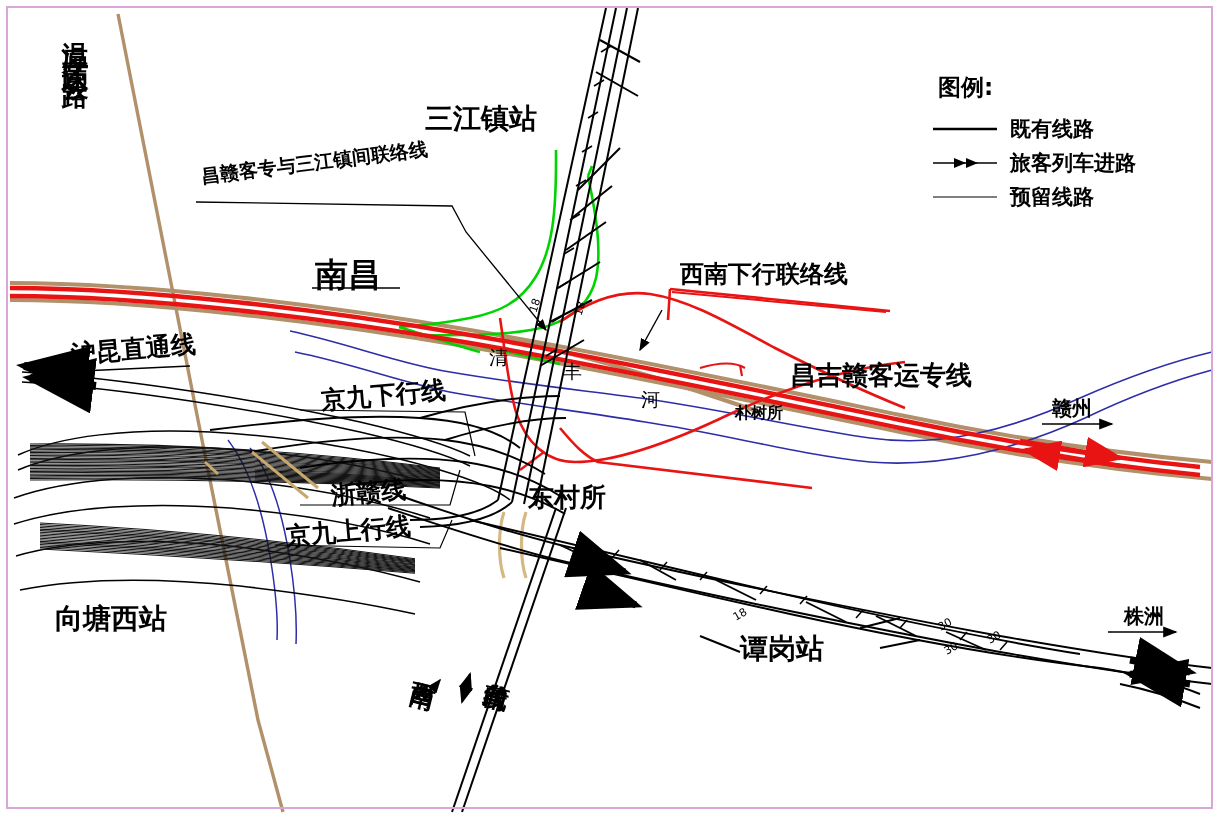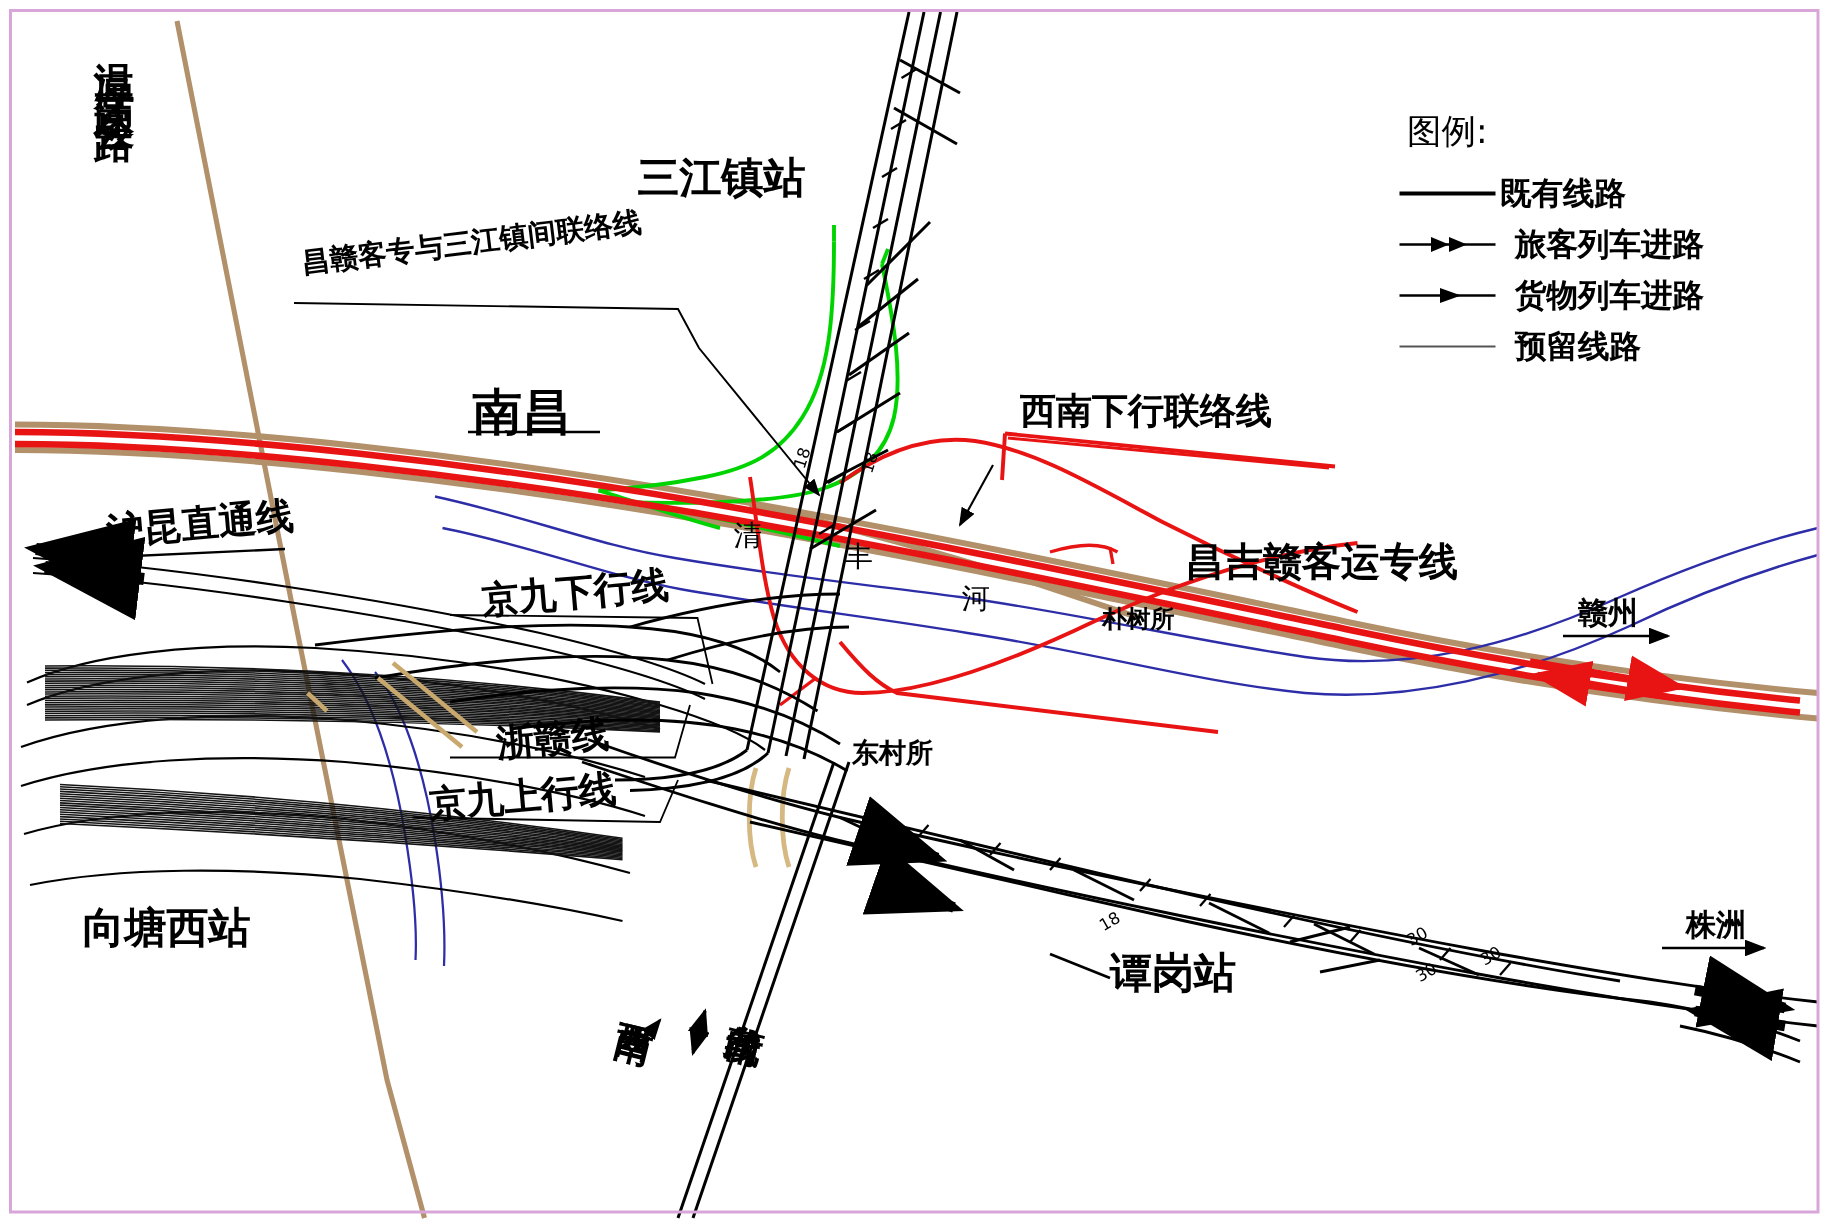--- a/index.html
+++ b/index.html
@@ -4,21 +4,21 @@
 <style>
   html,body{margin:0;padding:0;background:#fff;}
   #root{position:relative;width:1221px;height:817px;background:#ffffff;overflow:hidden;
         font-family:"DejaVu Sans","Liberation Sans",sans-serif;}
   #border{position:absolute;left:6px;top:6px;width:1207px;height:803px;
           border:2px solid #d9a6d9;box-sizing:border-box;pointer-events:none;}
   svg.layer{position:absolute;left:0;top:0;width:1221px;height:817px;}
   .lbl{position:absolute;color:#000;font-weight:bold;white-space:nowrap;
        font-family:"DejaVu Sans","Liberation Sans",sans-serif;line-height:1;}
   .lbl-sm{font-weight:normal;}
-  .legend-title{font-size:23px;font-weight:normal;}
+  .legend-title{font-size:23px;font-weight:bold;}
   .legend-item{font-size:21px;font-weight:bold;}
   .vert{writing-mode:vertical-rl;text-orientation:upright;}
 </style>
 </head>
 <body>
 
 <div id="root">
 
   <svg class="layer" viewBox="0 0 1221 817">
     <defs>
@@ -264,21 +264,21 @@
       <path d="M672 292 L 886 312"></path>
     </g>
   </svg>
 
   <div class="lbl vert" style="left:62px;top:20px;font-size:27px;letter-spacing:8px;">温厚高速公路</div>
 
   <div class="lbl" style="left:425px;top:105px;font-size:28px;">三江镇站</div>
   <div class="lbl" style="left:55px;top:605px;font-size:28px;">向塘西站</div>
   <div class="lbl" style="left:740px;top:635px;font-size:28px;">谭岗站</div>
   <div class="lbl" style="left:735px;top:405px;font-size:16px;">朴树所</div>
-  <div class="lbl" style="left:528px;top:494px;font-size:18px;margin-left:40px;">东村所</div>
+  <div class="lbl" style="left:528px;top:484px;font-size:26px;">东村所</div>
 
   <div class="lbl" style="left:200px;top:167px;font-size:19px;transform:rotate(-7deg);transform-origin:left top;">昌赣客专与三江镇间联络线</div>
   <div class="lbl" style="left:315px;top:258px;font-size:33px;">南昌</div>
   <div class="lbl" style="left:680px;top:262px;font-size:24px;">西南下行联络线</div>
   <div class="lbl" style="left:790px;top:362px;font-size:26px;">昌吉赣客运专线</div>
   <div class="lbl" style="left:70px;top:342px;font-size:25px;transform:rotate(-5deg);transform-origin:left top;">沪昆直通线</div>
   <div class="lbl" style="left:320px;top:388px;font-size:25px;transform:rotate(-5deg);transform-origin:left top;">京九下行线</div>
   <div class="lbl" style="left:330px;top:483px;font-size:25px;transform:rotate(-5deg);transform-origin:left top;">浙赣线</div>
   <div class="lbl" style="left:285px;top:524px;font-size:25px;transform:rotate(-5deg);transform-origin:left top;">京九上行线</div>
 
@@ -295,44 +295,37 @@
   <div class="lbl lbl-sm" style="left:528px;top:300px;font-size:11px;transform:rotate(-72deg);">18</div>
   <div class="lbl lbl-sm" style="left:573px;top:303px;font-size:11px;transform:rotate(-72deg);">18</div>
   <div class="lbl lbl-sm" style="left:733px;top:609px;font-size:11px;transform:rotate(-30deg);">18</div>
   <div class="lbl lbl-sm" style="left:938px;top:619px;font-size:11px;transform:rotate(-30deg);">30</div>
   <div class="lbl lbl-sm" style="left:987px;top:632px;font-size:11px;transform:rotate(-30deg);">30</div>
   <div class="lbl lbl-sm" style="left:944px;top:643px;font-size:11px;transform:rotate(-30deg);">30</div>
 
   <div style="position:absolute;left:930px;top:72px;width:270px;">
     <div class="legend-title" style="margin-left:8px;">图例:</div>
 
-    <div style="display:flex;align-items:center;margin-top:12px;text-align:center;">
+    <div style="display:flex;align-items:center;gap:10px;margin-top:12px;text-align:center;">
       <svg width="70" height="16">
         <line x1="3" y1="8" x2="67" y2="8" stroke="#000" stroke-width="2.6"></line>
       </svg>
       <span class="legend-item">既有线路</span>
     </div>
 
 
     <div style="display:flex;align-items:center;gap:10px;margin-top:6px;">
       <svg width="70" height="16">
         <line x1="3" y1="8" x2="67" y2="8" stroke="#000" stroke-width="1.6"></line>
         <polygon points="24,3 36,8 24,13" fill="#000"></polygon>
         <polygon points="36,3 48,8 36,13" fill="#000"></polygon>
       </svg>
       <span class="legend-item">旅客列车进路</span>
     </div>
 
-    <div style="display:flex;align-items:center;gap:10px;margin-top:6px;">
-      <svg width="70" height="16">
-        <line x1="3" y1="8" x2="67" y2="8" stroke="#000" stroke-width="1.6"></line>
-        <polygon points="30,3 44,8 30,13" fill="#000"></polygon>
-      </svg>
-      <span class="legend-item">货物列车进路</span>
-    </div>
 
     <div style="display:flex;align-items:center;gap:10px;margin-top:6px;">
       <svg width="70" height="16">
         <line x1="3" y1="8" x2="67" y2="8" stroke="#555" stroke-width="1.4"></line>
       </svg>
       <span class="legend-item">预留线路</span>
     </div>
   </div>
 
   <div id="border"></div>

